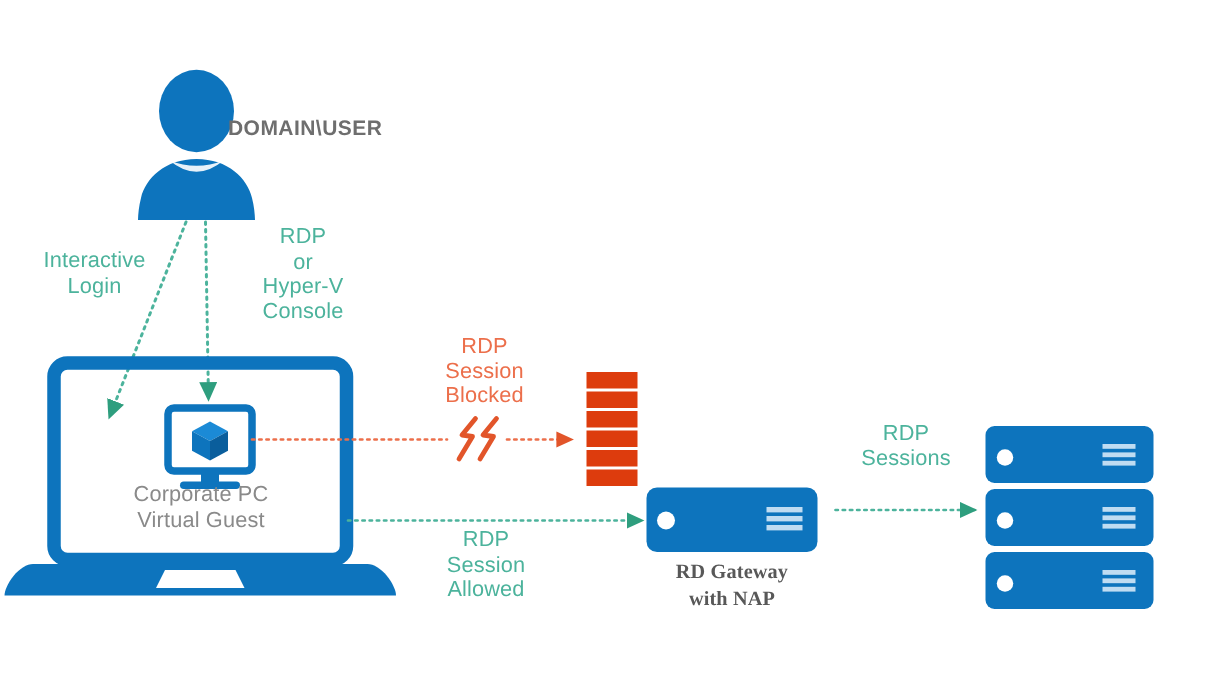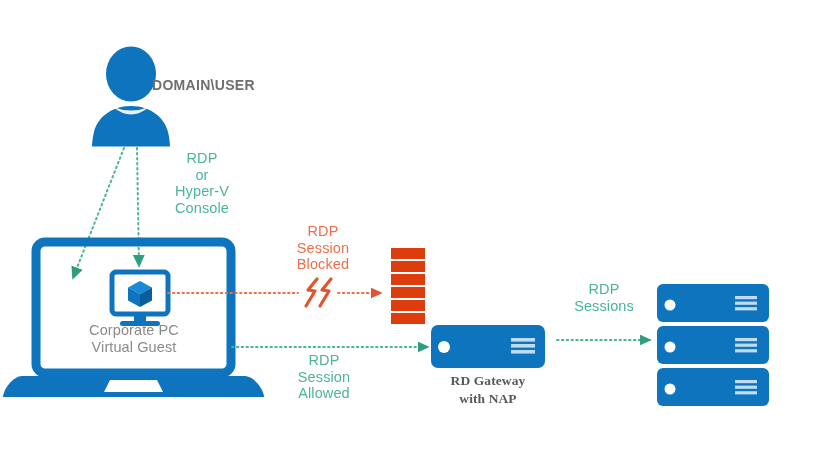--- a/index.html
+++ b/index.html
@@ -177,20 +177,22 @@
       <g fill="#bfdcf2">
         <rect x="735" y="380" width="22" height="3.2"></rect>
         <rect x="735" y="385.6" width="22" height="3.2"></rect>
         <rect x="735" y="391.2" width="22" height="3.2"></rect>
       </g>
     </g>
   </svg>
 
   <div class="lbl lbl-domain" style="left:152px; top:78px; width:130px; text-align:left;">DOMAIN\USER</div>
 
+  <div class="lbl lbl-teal" style="left:8px; top:166px; width:110px;">Interactive
+Login</div>
 
   <div class="lbl lbl-teal" style="left:152px; top:150px; width:100px;">RDP
 or
 Hyper-V
 Console</div>
 
   <div class="lbl lbl-grey" style="left:52px; top:322px; width:164px;">Corporate PC
 Virtual Guest</div>
 
 

